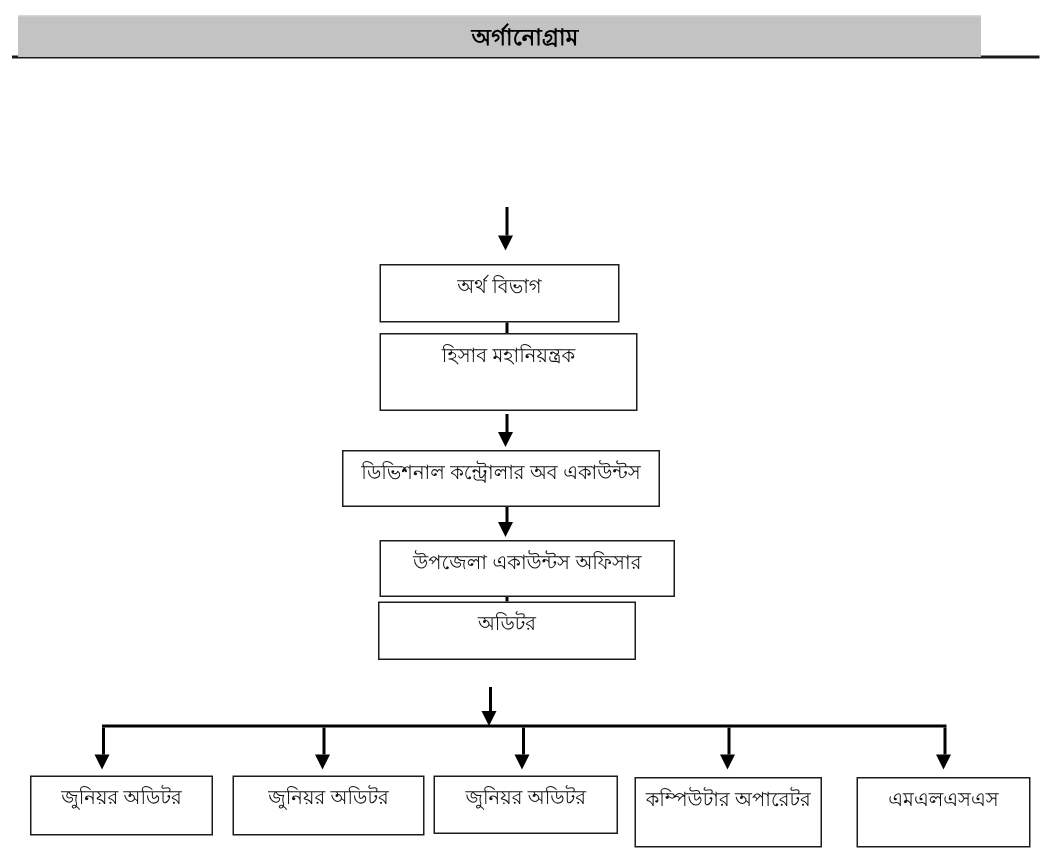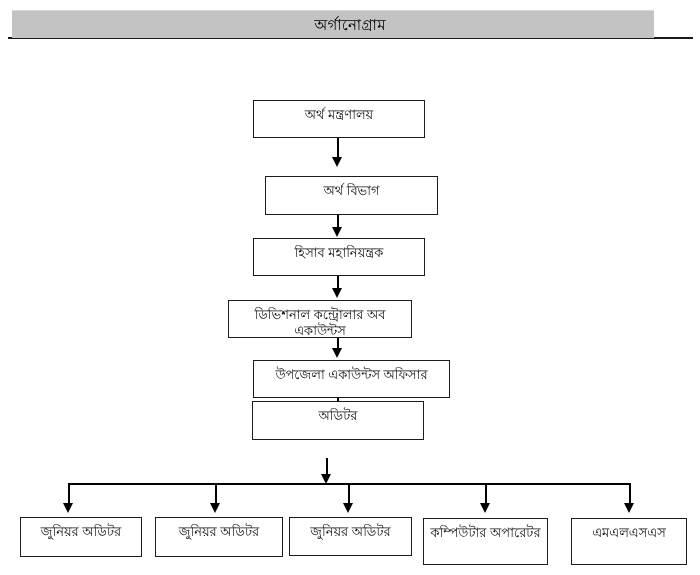--- a/index.html
+++ b/index.html
@@ -18,21 +18,21 @@
     background:#1a1a1a;
   }
   .header-bar{
     position:absolute;left:12px;top:10px;width:642px;height:27px;
     background:#c3c3c3;
     border-top:1px solid #d8d8d8;
   }
   .header-title{
     position:absolute;left:0;top:13px;width:700px;
     text-align:center;
-    font-weight:normal;font-size:15px;color:#000;
+    font-weight:bold;font-size:15px;color:#000;
     letter-spacing:0.2px;
   }
 
   
   .node{
     position:absolute;
     background:#ffffff;
     border:1.5px solid #1c1c1c;
     box-sizing:border-box;
     display:flex;justify-content:center;align-items:flex-start;
@@ -54,42 +54,39 @@
 </style>
 </head>
 <body>
 
 <div class="page">
 
   <div class="header-underline"></div>
   <div class="header-bar"></div>
   <div class="header-title">অর্গানোগ্রাম</div>
 
-  <div class="node" style="left:253px;top:100px;width:172px;height:38px">
-    <span class="lbl">অর্থ মন্ত্রণালয়</span>
-  </div>
 
   <div class="vstem" style="left:337px;top:138px;height:19px"></div>
   <div class="ahead" style="left:332px;top:157px"></div>
 
-  <div class="node" style="left:265px;top:176px;width:173px;height:39px">
+  <div class="node" style="left:253px;top:176px;width:160px;height:39px">
     <span class="lbl">অর্থ বিভাগ</span>
   </div>
 
   <div class="vstem" style="left:337px;top:215px;height:12px"></div>
   <div class="ahead" style="left:332px;top:227px"></div>
 
-  <div class="node" style="left:253px;top:238px;width:172px;height:38px">
+  <div class="node" style="left:253px;top:222px;width:172px;height:52px">
     <span class="lbl">হিসাব মহানিয়ন্ত্রক</span>
   </div>
 
   <div class="vstem" style="left:337px;top:276px;height:12px"></div>
   <div class="ahead" style="left:332px;top:288px"></div>
 
-  <div class="node" style="left:228px;top:300px;width:184px;height:38px">
+  <div class="node" style="left:228px;top:300px;width:212px;height:38px">
     <span class="lbl">ডিভিশনাল কন্ট্রোলার অব একাউন্টস</span>
   </div>
 
   <div class="vstem" style="left:337px;top:338px;height:10px"></div>
   <div class="ahead" style="left:332px;top:348px"></div>
 
   <div class="node" style="left:253px;top:360px;width:197px;height:38px">
     <span class="lbl">উপজেলা একাউন্টস অফিসার</span>
   </div>
 

